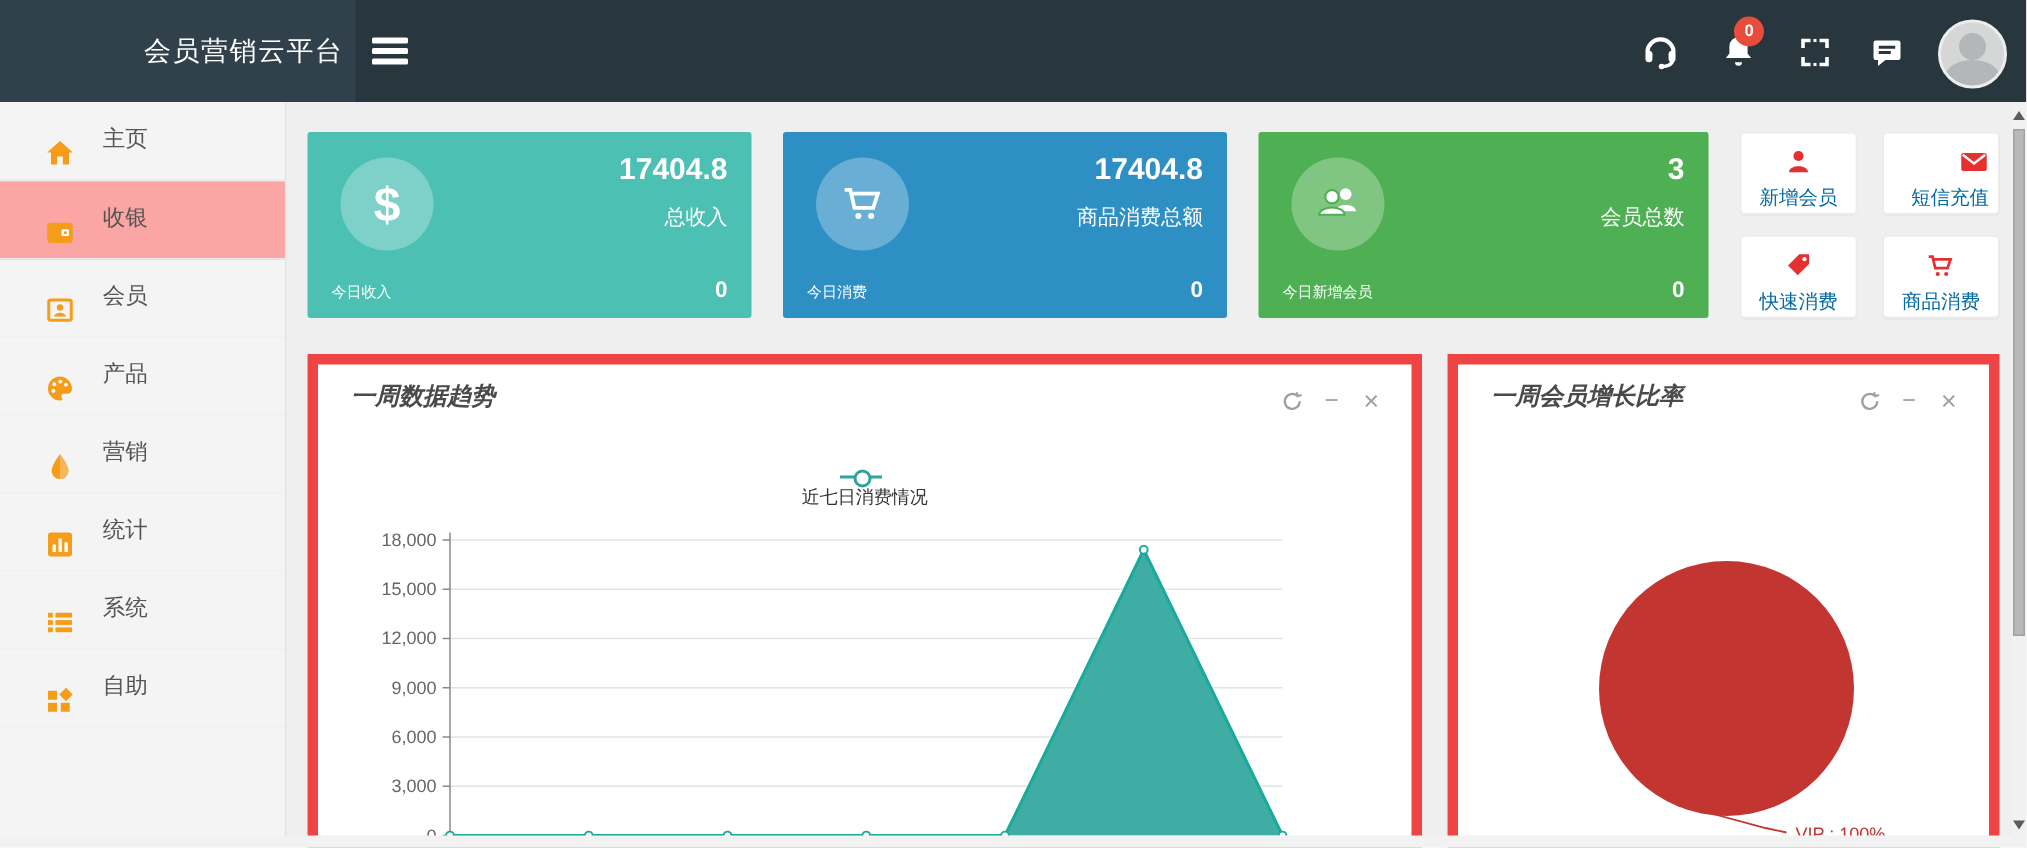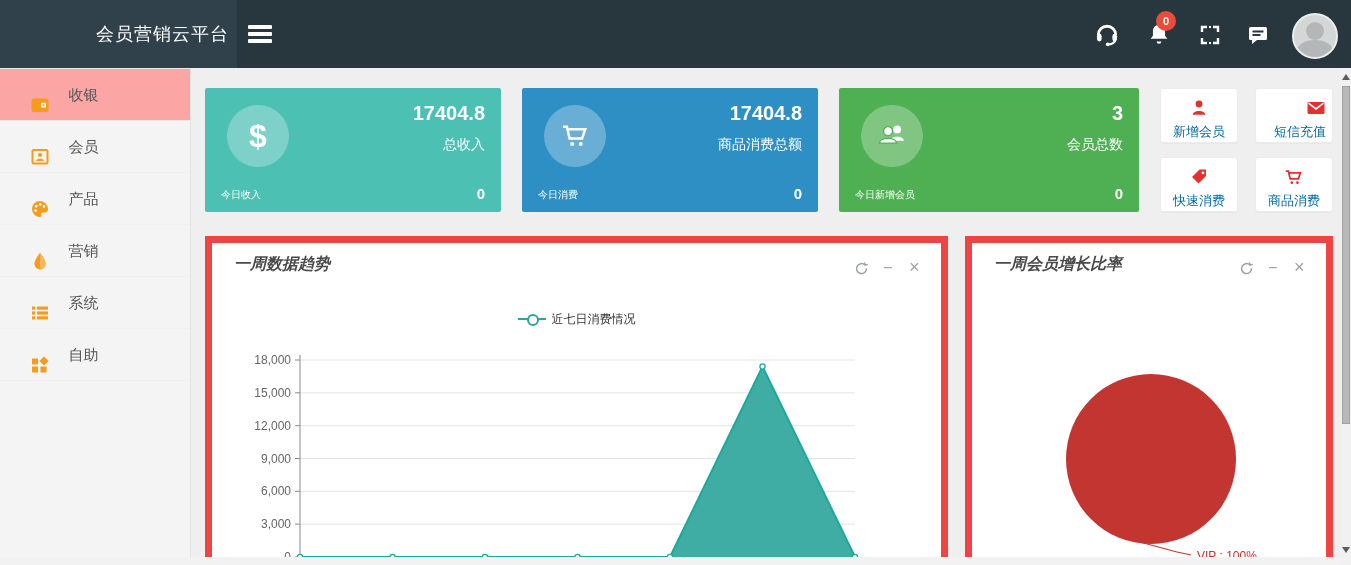--- a/index.html
+++ b/index.html
@@ -41,21 +41,21 @@
   .qbtn svg{margin-top:7px;}
   .qbtn .qlabel{display:block;font-size:13px;color:#0369a1;margin-top:2px;}
 
   .panel{position:absolute;top:236px;background:#fff;border:7px solid #ef4444;box-sizing:border-box;font-style:italic;}
   .panel-title{position:absolute;left:22px;top:11px;font-size:16px;font-weight:bold;color:#4a4a4a;}
   .tools{position:absolute;top:14px;right:16px;}
   .tool{display:inline-block;width:22px;text-align:center;color:#9aa0a4;font-size:16px;cursor:pointer;vertical-align:middle;}
   .tool svg{vertical-align:middle;}
 
   .legend{position:absolute;left:205px;top:310px;width:743px;text-align:center;z-index:6;}
-  .legend-inner{display:inline-flex;align-items:center;cursor:pointer;}
+  .legend-inner{display:inline-flex;align-items:center;cursor:pointer;flex-direction:column;}
   .legend-marker{position:relative;width:28px;height:10px;margin-right:6px;}
   .legend-marker .ln{position:absolute;left:0;top:4px;width:28px;height:2px;background:#2fa49c;}
   .legend-marker .dot{position:absolute;left:9px;top:0;width:8px;height:8px;border:2px solid #2fa49c;border-radius:50%;background:#fff;}
   .legend-text{font-size:12px;color:#333;}
 
   .trend-svg{position:absolute;left:235px;top:350px;z-index:4;}
   .pie-svg{position:absolute;left:965px;top:233px;z-index:4;}
 
   
   .hband{position:absolute;left:0;top:557px;width:1351px;height:8px;background:#f1f2f1;z-index:50;}
@@ -117,20 +117,28 @@
     </span>
 
     <span class="avatar">
       <span class="head"></span>
       <span class="body"></span>
     </span>
   </header>
 
   <nav class="sidebar">
 
+    <div class="side-item">
+      <span class="sicon">
+        <svg width="20" height="20" viewBox="0 0 20 20" fill="#f59c1a">
+            <path d="M10 2 18.6 9.6 16 9.6 16 17.6 11.9 17.6 11.9 12.4 8.1 12.4 8.1 17.6 4 17.6 4 9.6 1.4 9.6Z"></path>
+          </svg>
+      </span>
+      <span class="slabel">主页</span>
+    </div>
 
     <div class="side-item active">
       <span class="sicon">
         <svg width="20" height="20" viewBox="0 0 20 20">
             <rect x="1.5" y="3.5" width="17" height="13.5" rx="2.5" fill="#f59c1a"></rect>
             <rect x="11" y="7.8" width="5" height="4.6" rx="1" fill="#fff"></rect>
             <rect x="12.6" y="9.3" width="1.8" height="1.8" fill="#f59c1a"></rect>
           </svg>
       </span>
       <span class="slabel">收银</span>
@@ -163,20 +171,31 @@
     <div class="side-item">
       <span class="sicon">
         <svg width="20" height="20" viewBox="0 0 20 20">
             <path d="M10 1.8C10 1.8 4.4 9 4.4 12.8a5.6 5.6 0 0 0 11.2 0C15.6 9 10 1.8 10 1.8Z" fill="#f59c1a"></path>
             <path d="M10 1.8C10 1.8 15.6 9 15.6 12.8A5.6 5.6 0 0 1 10 18.4Z" fill="#f7b659"></path>
           </svg>
       </span>
       <span class="slabel">营销</span>
     </div>
 
+    <div class="side-item">
+      <span class="sicon">
+        <svg width="20" height="20" viewBox="0 0 20 20">
+            <rect x="2" y="2" width="16" height="16" rx="2" fill="#f59c1a"></rect>
+            <rect x="5" y="10" width="2.2" height="5" fill="#fff"></rect>
+            <rect x="9" y="6" width="2.2" height="9" fill="#fff"></rect>
+            <rect x="13" y="8.5" width="2.2" height="6.5" fill="#fff"></rect>
+          </svg>
+      </span>
+      <span class="slabel">统计</span>
+    </div>
 
     <div class="side-item">
       <span class="sicon">
         <svg width="20" height="20" viewBox="0 0 20 20" fill="#f59c1a">
             <rect x="2" y="3.5" width="3.2" height="3.2"></rect>
             <rect x="7" y="3.5" width="11" height="3.2"></rect>
             <rect x="2" y="8.4" width="3.2" height="3.2"></rect>
             <rect x="7" y="8.4" width="11" height="3.2"></rect>
             <rect x="2" y="13.3" width="3.2" height="3.2"></rect>
             <rect x="7" y="13.3" width="11" height="3.2"></rect>

